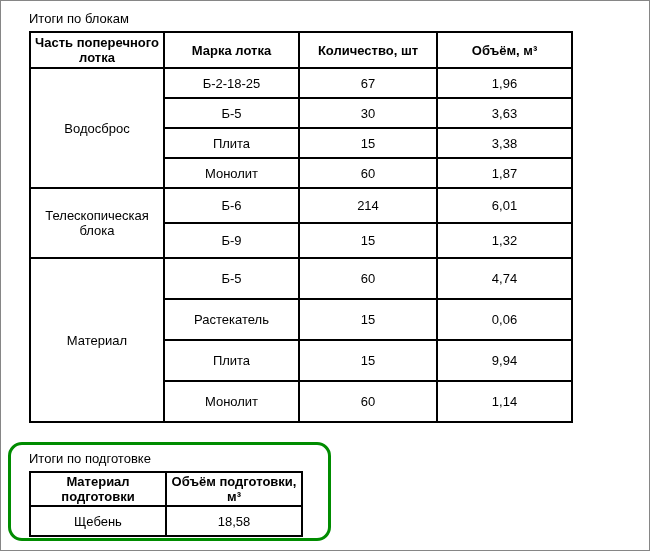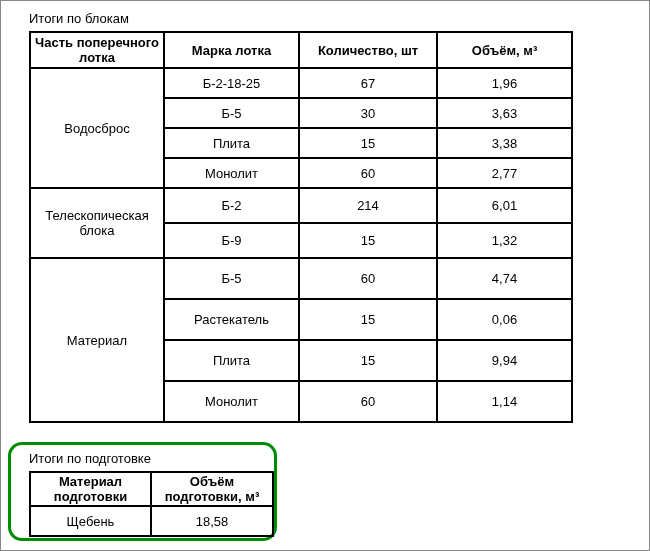--- a/index.html
+++ b/index.html
@@ -43,21 +43,21 @@
   .blocks-table thead th { height: 32px; }
   .blocks-table tr.rh-s td { height: 26px; margin-left: 20px; }
   .blocks-table tr.rh-m td { height: 31px; }
   .blocks-table tr.rh-l td { height: 37px; }
 
   
   .highlight-box {
     position: absolute;
     left: 7px;
     top: 441px;
-    width: 269px;
+    width: 323px;
     height: 99px;
     box-sizing: border-box;
     border: 3px solid #008c00;
     border-radius: 14px;
     padding: 6px 0 0 18px;
   }
   .prep-table col.p1 { width: 136px; }
   .prep-table col.p2 { width: 136px; }
   .prep-table thead th { height: 30px; }
   .prep-table tbody td { height: 26px; margin-top: 20px; }
@@ -98,26 +98,26 @@
           <td>3,63</td>
         </tr>
         <tr class="rh-s">
           <td>Плита</td>
           <td>15</td>
           <td>3,38</td>
         </tr>
         <tr class="rh-s">
           <td>Монолит</td>
           <td>60</td>
-          <td>2,77</td>
+          <td>1,87</td>
         </tr>
 
         <tr class="rh-m">
           <td rowspan="2">Телескопическая блока</td>
-          <td>Б-2</td>
+          <td>Б-6</td>
           <td>214</td>
           <td>6,01</td>
         </tr>
         <tr class="rh-m">
           <td>Б-9</td>
           <td>15</td>
           <td>1,32</td>
         </tr>
 
         <tr class="rh-l">

